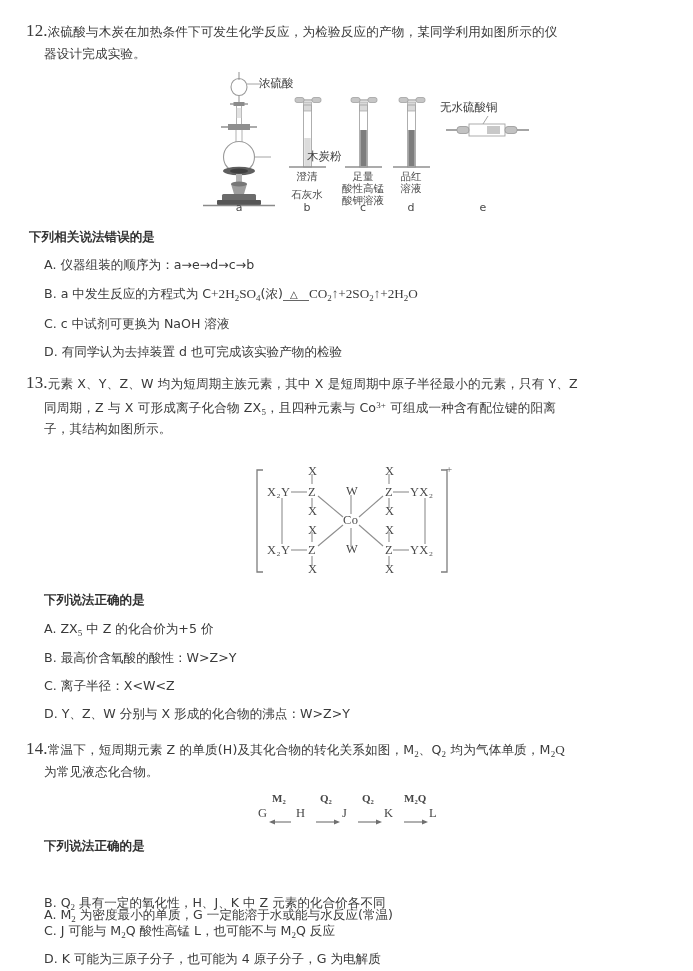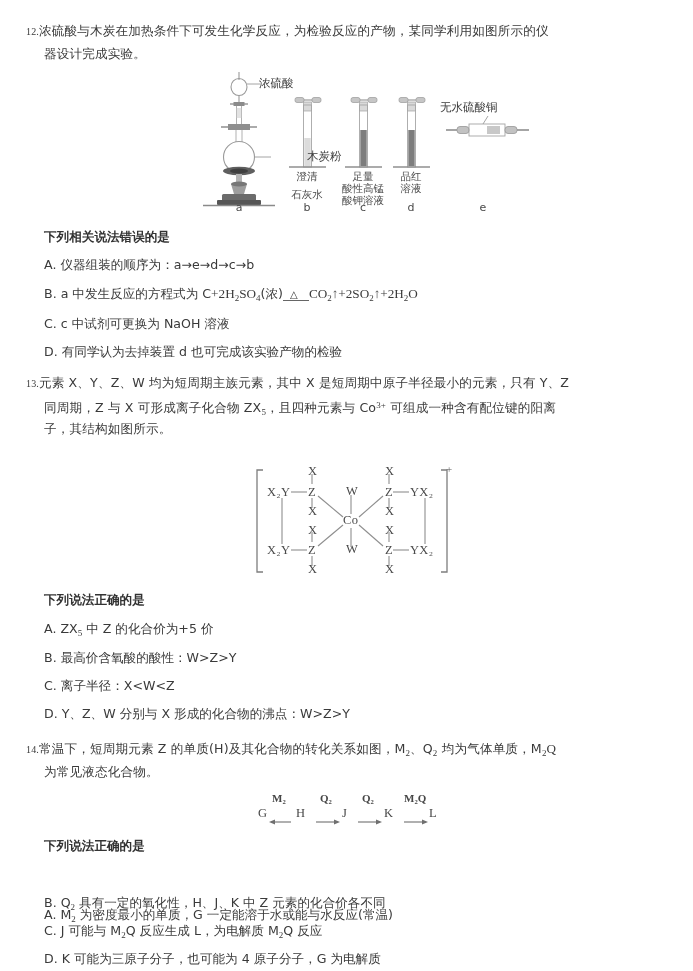--- a/index.html
+++ b/index.html
@@ -26,21 +26,21 @@
   
   .qline {
     position: absolute;
     font-size: 13.2px;
     line-height: 17px;
     letter-spacing: 0.15px;
     white-space: nowrap;
     color: #3a3a3a;
   }
   .qnum {
-    font-size: 10px;
+    font-size: 17px;
   }
   .opt {
     position: absolute;
     font-size: 13.2px;
     line-height: 17px;
     white-space: nowrap;
     color: #3a3a3a;
   }
   .prompt {
     position: absolute;
@@ -228,21 +228,21 @@
     <div class="lbl" style="left:192px; top:110px; width:48px;">溶液</div>
 
     
     <div class="lbl" style="left:36px; top:130px; width:16px; font-size:11px;">a</div>
     <div class="lbl" style="left:104px; top:130px; width:16px; font-size:11px;">b</div>
     <div class="lbl" style="left:160px; top:130px; width:16px; font-size:11px;">c</div>
     <div class="lbl" style="left:208px; top:130px; width:16px; font-size:11px;">d</div>
     <div class="lbl" style="left:280px; top:130px; width:16px; font-size:11px;">e</div>
   </div>
 
-  <div class="prompt cjk" style="left:44px; top:229px;">下列相关说法错误的是</div>
+  <div class="prompt cjk" style="left:29px; top:229px;">下列相关说法错误的是</div>
 
   <div class="opt cjk" style="left:44px; top:256px;">A. 仪器组装的顺序为：a→e→d→c→b</div>
 
   <div class="opt" style="left:44px; top:285px;">
     <span class="cjk">B. a 中发生反应的方程式为 C</span><span>+</span><span>2H</span><sub>2</sub><span>SO</span><sub>4</sub><span class="cjk">(浓)</span><span style="position:relative; display:inline-block; width:26px; text-align:center;"><span style="position:absolute; left:0; top:2px; width:26px; border-top:1.1px solid #666;"></span><span style="position:absolute; left:7px; top:-12px; font-size:10px;">△</span></span><span>CO</span><sub>2</sub><span>↑</span><span>+</span><span>2SO</span><sub>2</sub><span>↑</span><span>+</span><span>2H</span><sub>2</sub><span>O</span>
   </div>
 
   <div class="opt cjk" style="left:44px; top:315px;">C. c 中试剂可更换为 NaOH 溶液</div>
   <div class="opt cjk" style="left:44px; top:343px;">D. 有同学认为去掉装置 d 也可完成该实验产物的检验</div>
 
@@ -391,17 +391,17 @@
 
   <div class="prompt cjk" style="left:44px; top:838px;">下列说法正确的是</div>
 
   <div class="opt" style="left:44px; top:866px;margin-top:40px;">
     <span class="cjk">A. M</span><sub>2</sub><span class="cjk"> 为密度最小的单质，G 一定能溶于水或能与水反应(常温)</span>
   </div>
   <div class="opt" style="left:44px; top:894px;">
     <span class="cjk">B. Q</span><sub>2</sub><span class="cjk"> 具有一定的氧化性，H、J、K 中 Z 元素的化合价各不同</span>
   </div>
   <div class="opt" style="left:44px; top:922px;">
-    <span class="cjk">C. J 可能与 M</span><sub>2</sub><span class="cjk">Q 反应生成 L，为电解质 M</span><sub>2</sub><span class="cjk">Q 反应</span>
+    <span class="cjk">C. J 可能与 M</span><sub>2</sub><span class="cjk">Q 酸性高锰 L，也可能不与 M</span><sub>2</sub><span class="cjk">Q 反应</span>
   </div>
   <div class="opt cjk" style="left:44px; top:950px;">D. K 可能为三原子分子，也可能为 4 原子分子，G 为电解质</div>
 
 </div>
 
 </body></html>

